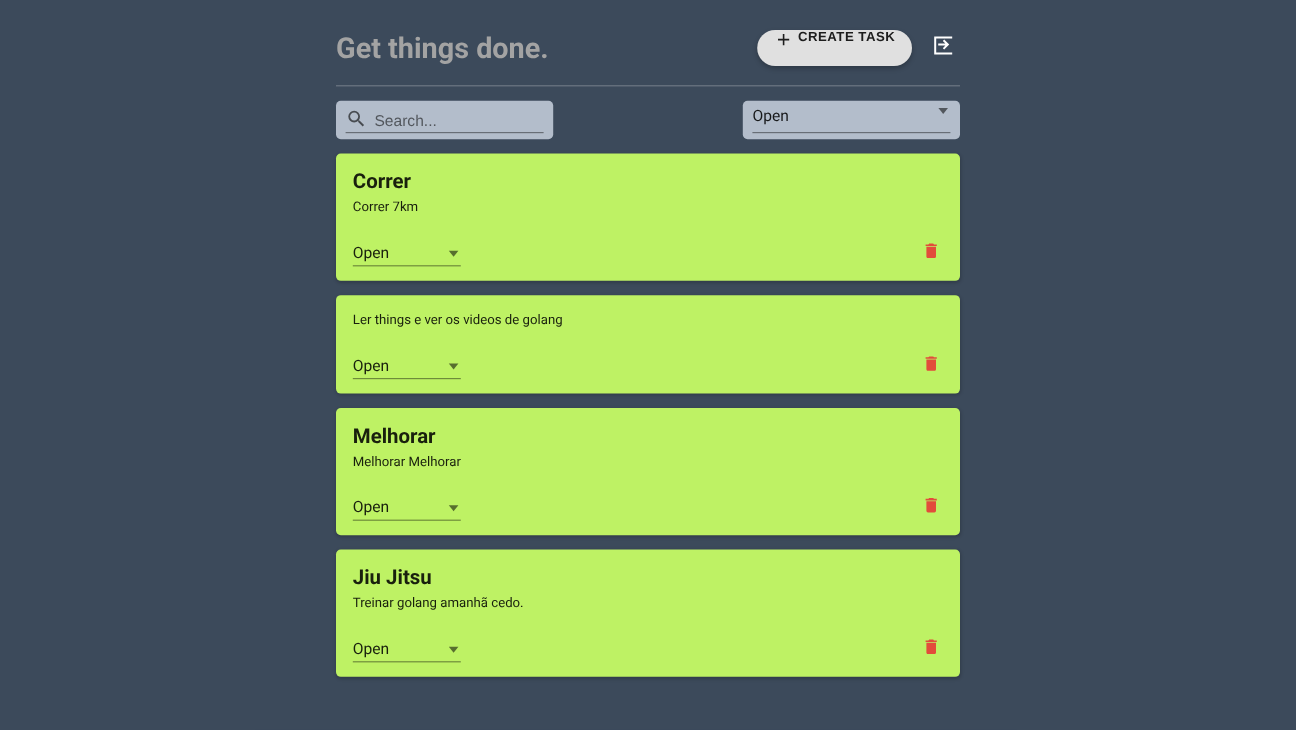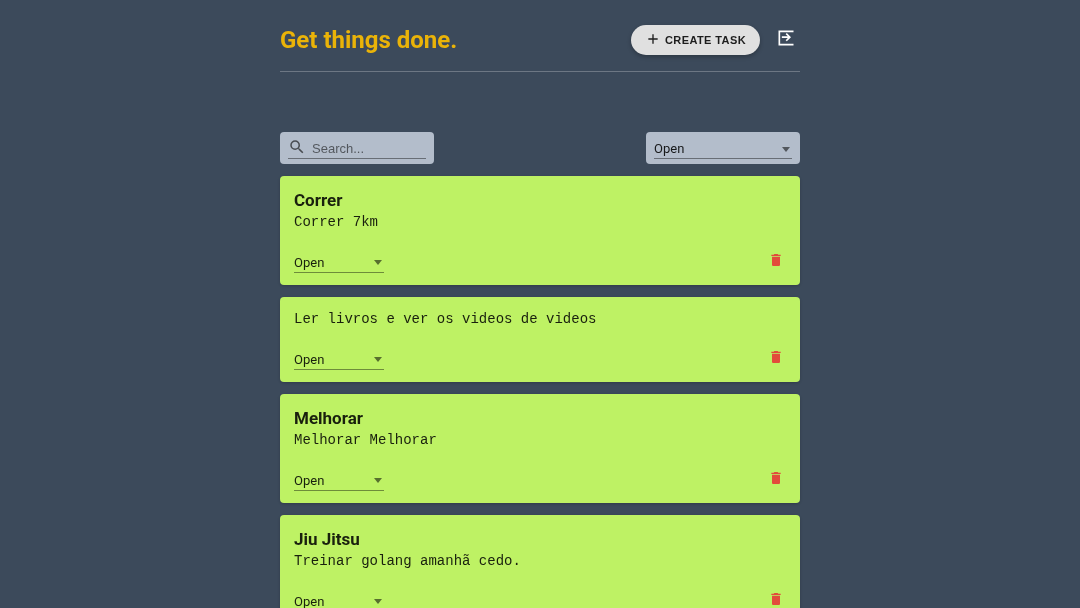--- a/index.html
+++ b/index.html
@@ -19,40 +19,39 @@
   }
   .header-row {
     display: flex;
     align-items: center;
     justify-content: space-between;
     padding-bottom: 16px;
   }
   .title {
     font-size: 24px;
     font-weight: 700;
-    color: #eab308;
+    color: #a3a3a3;
   }
   .header-actions {
     display: flex;
     align-items: center;
     gap: 12px;
   }
   .create-btn {
     background: #e0e0e0;
     color: rgba(0,0,0,0.87);
     border: none;
     border-radius: 18px;
     height: 30px;
     padding: 0 14px;
     font-size: 11px;
     font-weight: 600;
     letter-spacing: 0.4px;
     text-transform: uppercase;
     display: inline-flex;
-    align-items: center;
     gap: 4px;
     cursor: pointer;
     box-shadow: 0 2px 4px rgba(0,0,0,0.25);
   }
   .create-btn svg { width: 16px; height: 16px; fill: rgba(0,0,0,0.87); }
   .logout-btn {
     background: transparent;
     border: none;
     color: #fff;
     cursor: pointer;
@@ -68,26 +67,24 @@
   }
   .filter-row {
     display: flex;
     justify-content: space-between;
     gap: 14px;
     margin-bottom: 12px;
   }
   .filter-box {
     background: #b3bdcb;
     border-radius: 4px;
-    width: 154px;
+    width: 181px;
     padding: 6px 8px 4px 8px;
     display: flex;
-    align-items: center;
     position: relative;
-    margin-top: 48px;
   }
   .filter-box .underline {
     position: absolute;
     left: 8px; right: 8px; bottom: 5px;
     height: 1px;
     background: rgba(0,0,0,0.42);
   }
   .search-box input {
     flex: 1;
     background: transparent;
@@ -122,23 +119,22 @@
     padding: 14px 14px 12px 14px;
     margin-bottom: 12px;
     box-shadow: 0 1px 3px rgba(0,0,0,0.2);
   }
   .card-title {
     font-size: 17px;
     font-weight: 700;
     margin-bottom: 4px;
   }
   .card-desc {
-    font-size: 14px;
+    font-size: 11px;
     margin-bottom: 20px;
-    font-family: Liberation Mono, monospace;
   }
   .card-footer {
     display: flex;
     justify-content: space-between;
     align-items: flex-end;
   }
   .card-select {
     position: relative;
     width: 90px;
     padding-bottom: 3px;
@@ -227,21 +223,21 @@
         <span>
           <svg viewBox="0 0 24 24">
                 <path d="M6 19c0 1.1.9 2 2 2h8c1.1 0 2-.9 2-2V7H6v12zM19 4h-3.5l-1-1h-5l-1 1H5v2h14V4z"></path>
               </svg>
         </span>
       </button>
     </div>
   </div>
 
   <div class="card">
-    <div class="card-desc">Ler livros e ver os videos de videos</div>
+    <div class="card-desc">Ler things e ver os videos de golang</div>
     <div class="card-footer">
       <div class="card-select">
         <span class="sel-label">Open</span>
         <span class="dropdown-caret"></span>
       </div>
       <button class="trash-btn">
         <span>
           <svg viewBox="0 0 24 24">
                 <path d="M6 19c0 1.1.9 2 2 2h8c1.1 0 2-.9 2-2V7H6v12zM19 4h-3.5l-1-1h-5l-1 1H5v2h14V4z"></path>
               </svg>

